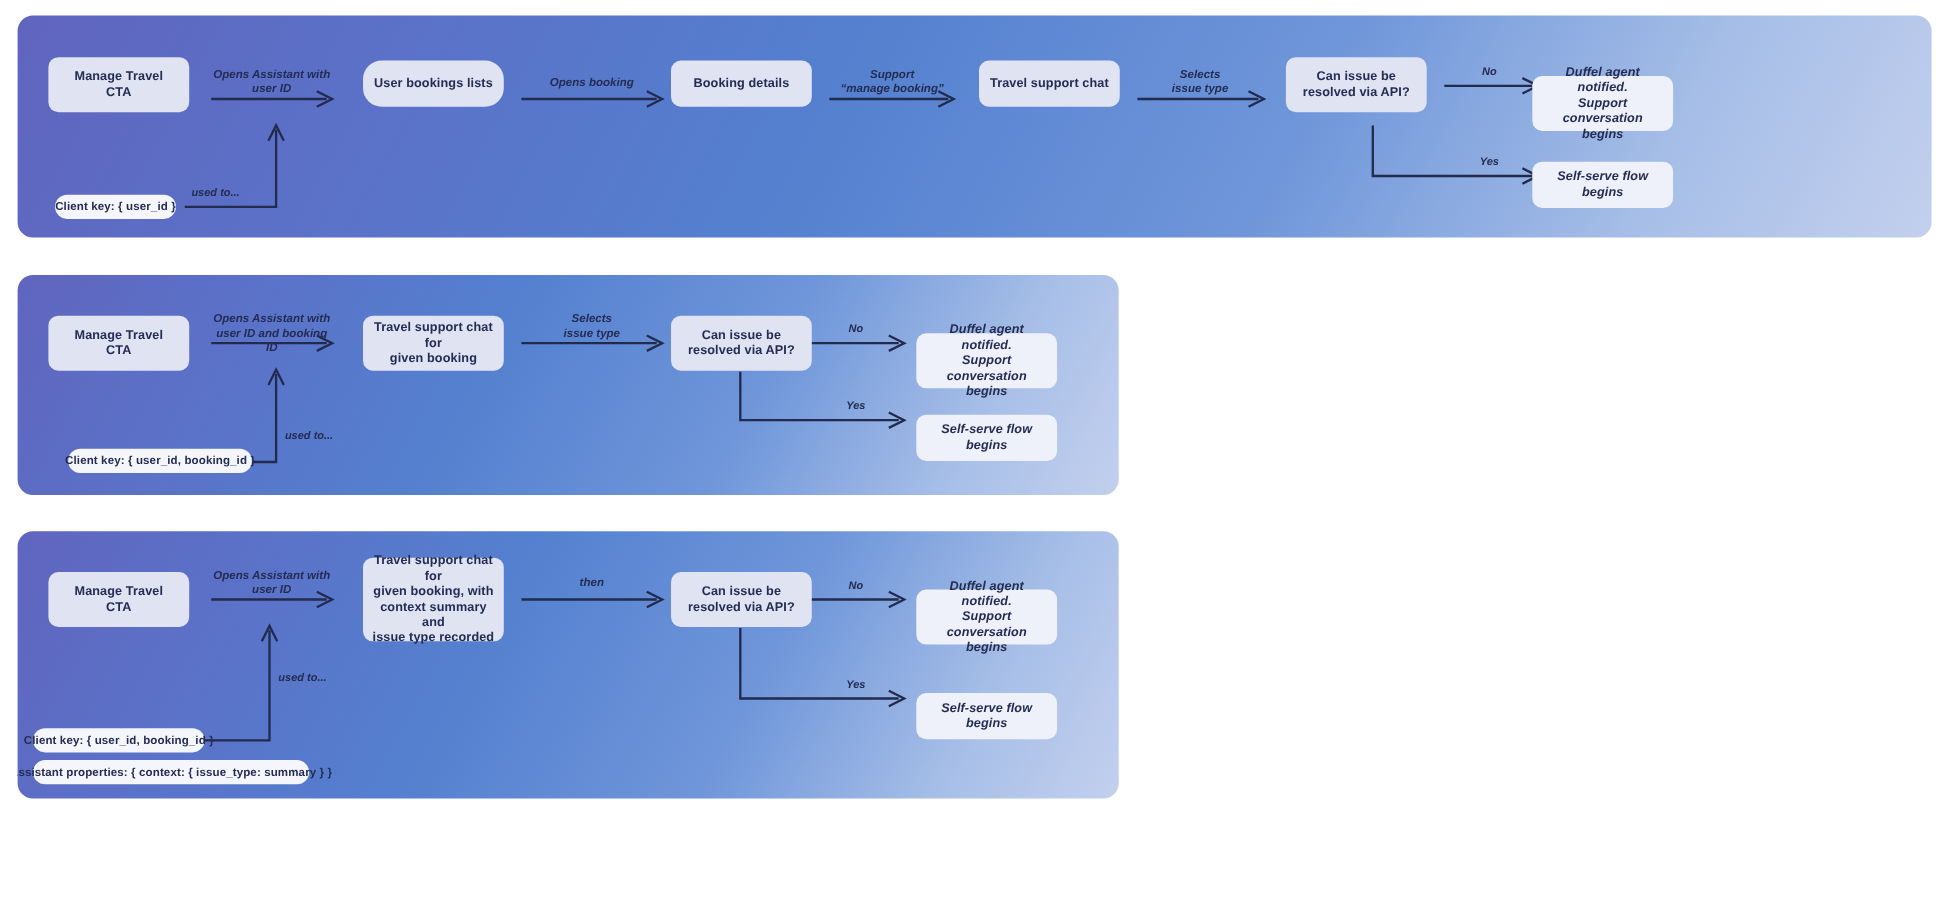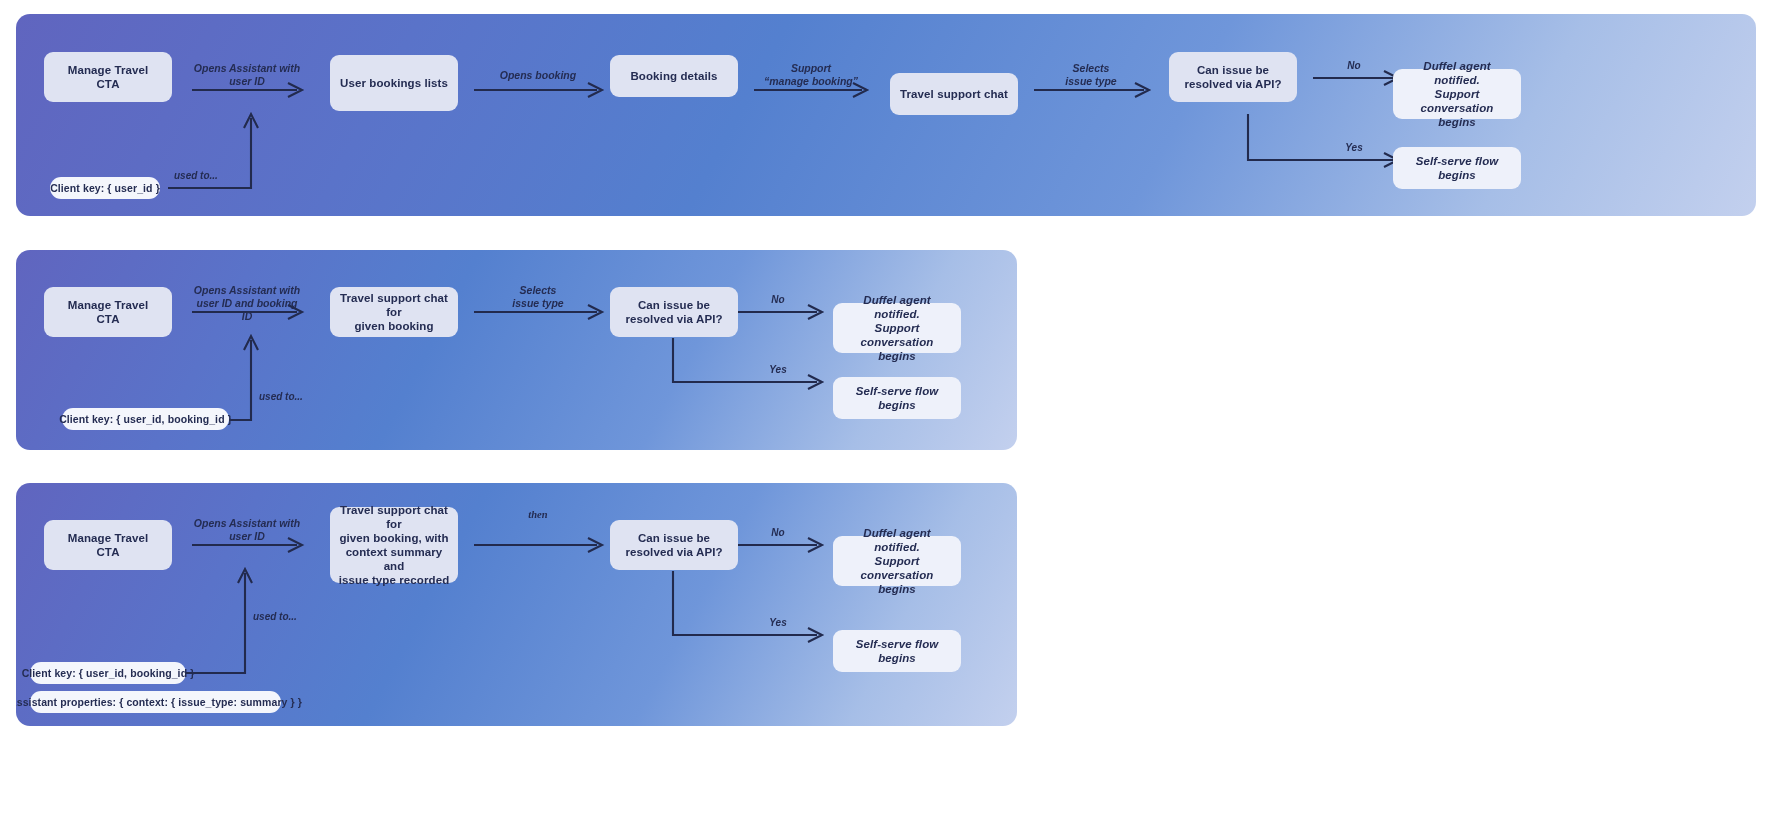--- a/index.html
+++ b/index.html
@@ -49,23 +49,23 @@
       <path d="M1297,64 L1377,64"></path>
         <path d="M1368,57 L1382,64 L1368,71"></path>
       <path d="M1232,100 L1232,146 L1377,146"></path>
         <path d="M1368,139 L1382,146 L1368,153"></path>
       <path d="M152,174 L235,174 L235,104"></path>
         <path d="M228,114 L235,100 L242,114"></path>
     </svg>
 
     <div class="node" style="left:28px;top:38px;width:128px;height:50px;white-space:pre-line;">Manage Travel
 CTA</div>
-    <div class="node" style="left:314px;top:41px;width:128px;height:56px;">User bookings lists</div>
+    <div class="node" style="left:314px;top:41px;width:128px;height:42px;border-radius:17px;">User bookings lists</div>
     <div class="node" style="left:594px;top:41px;width:128px;height:42px;">Booking details</div>
-    <div class="node" style="left:874px;top:41px;width:128px;height:42px;margin-top:18px;">Travel support chat</div>
+    <div class="node" style="left:874px;top:41px;width:128px;height:42px;">Travel support chat</div>
     <div class="node" style="left:1153px;top:38px;width:128px;height:50px;white-space:pre-line;">Can issue be
 resolved via API?</div>
     <div class="node lite ital" style="left:1377px;top:39px;width:128px;height:50px;white-space:pre-line;">Duffel agent notified.
 Support conversation begins</div>
     <div class="node lite ital" style="left:1377px;top:117px;width:128px;height:42px;">Self-serve flow begins</div>
 
     <div class="pill" style="left:34px;top:163px;width:110px;height:22px;">Client key: { user_id }</div>
 
     <div class="elabel" style="left:176px;top:48px;width:110px;">Opens Assistant with
 user ID</div>
@@ -138,19 +138,19 @@
 resolved via API?</div>
     <div class="node lite ital" style="left:817px;top:37px;width:128px;height:50px;white-space:pre-line;">Duffel agent notified.
 Support conversation begins</div>
     <div class="node lite ital" style="left:817px;top:131px;width:128px;height:42px;">Self-serve flow begins</div>
 
     <div class="pill" style="left:14px;top:179px;width:156px;height:22px;">Client key: { user_id, booking_id }</div>
     <div class="pill" style="left:14px;top:208px;width:251px;height:22px;">Assistant properties: { context: { issue_type: summary } }</div>
 
     <div class="elabel" style="left:176px;top:34px;width:110px;">Opens Assistant with
 user ID</div>
-    <div class="elabel" style="left:462px;top:25px;width:120px;font-family:Liberation Serif, serif;">then</div>
+    <div class="elabel" style="left:462px;top:41px;width:120px;">then</div>
     <div class="elabel sm" style="left:726px;top:44px;width:72px;">No</div>
     <div class="elabel sm" style="left:726px;top:134px;width:72px;">Yes</div>
     <div class="elabel sm" style="left:237px;top:128px;width:70px;text-align:left;">used to...</div>
   </div>
 
 </div>
 
 </body></html>

